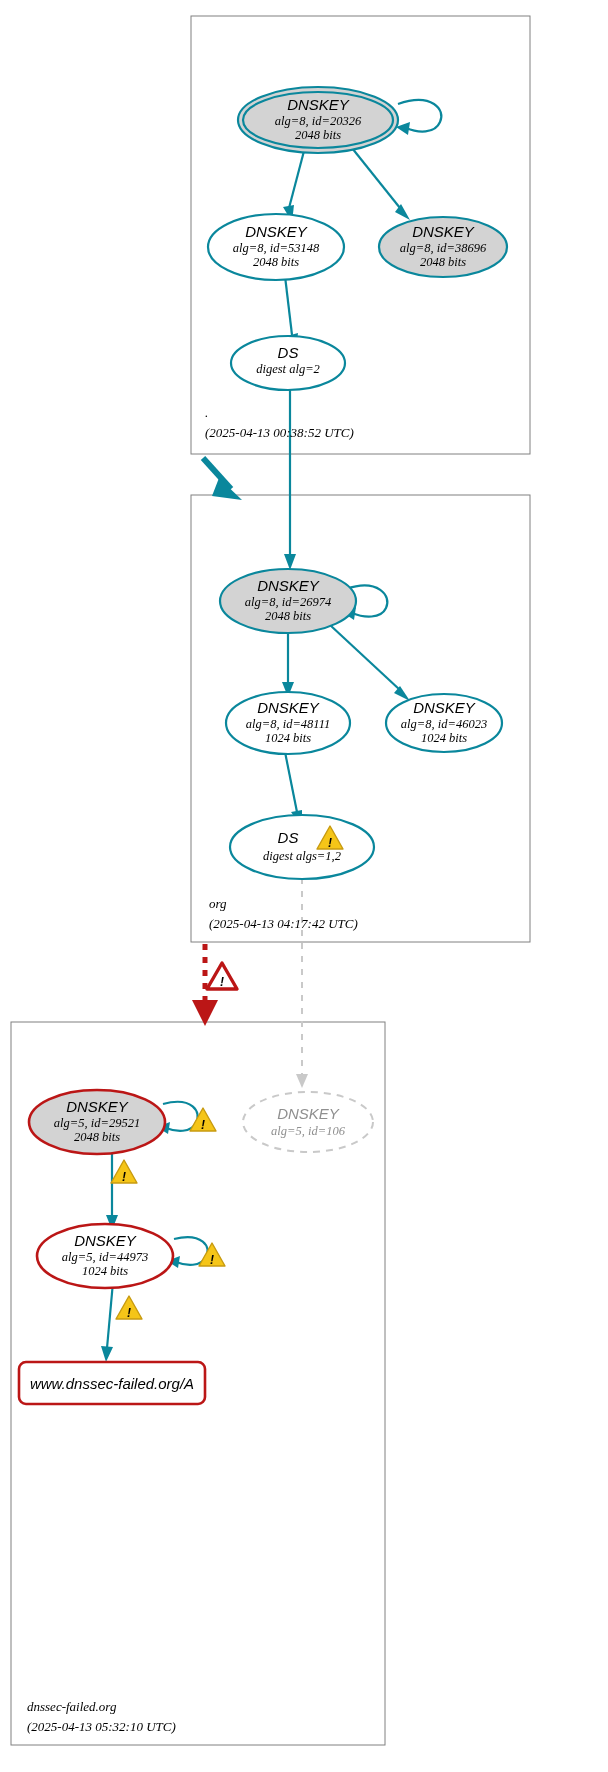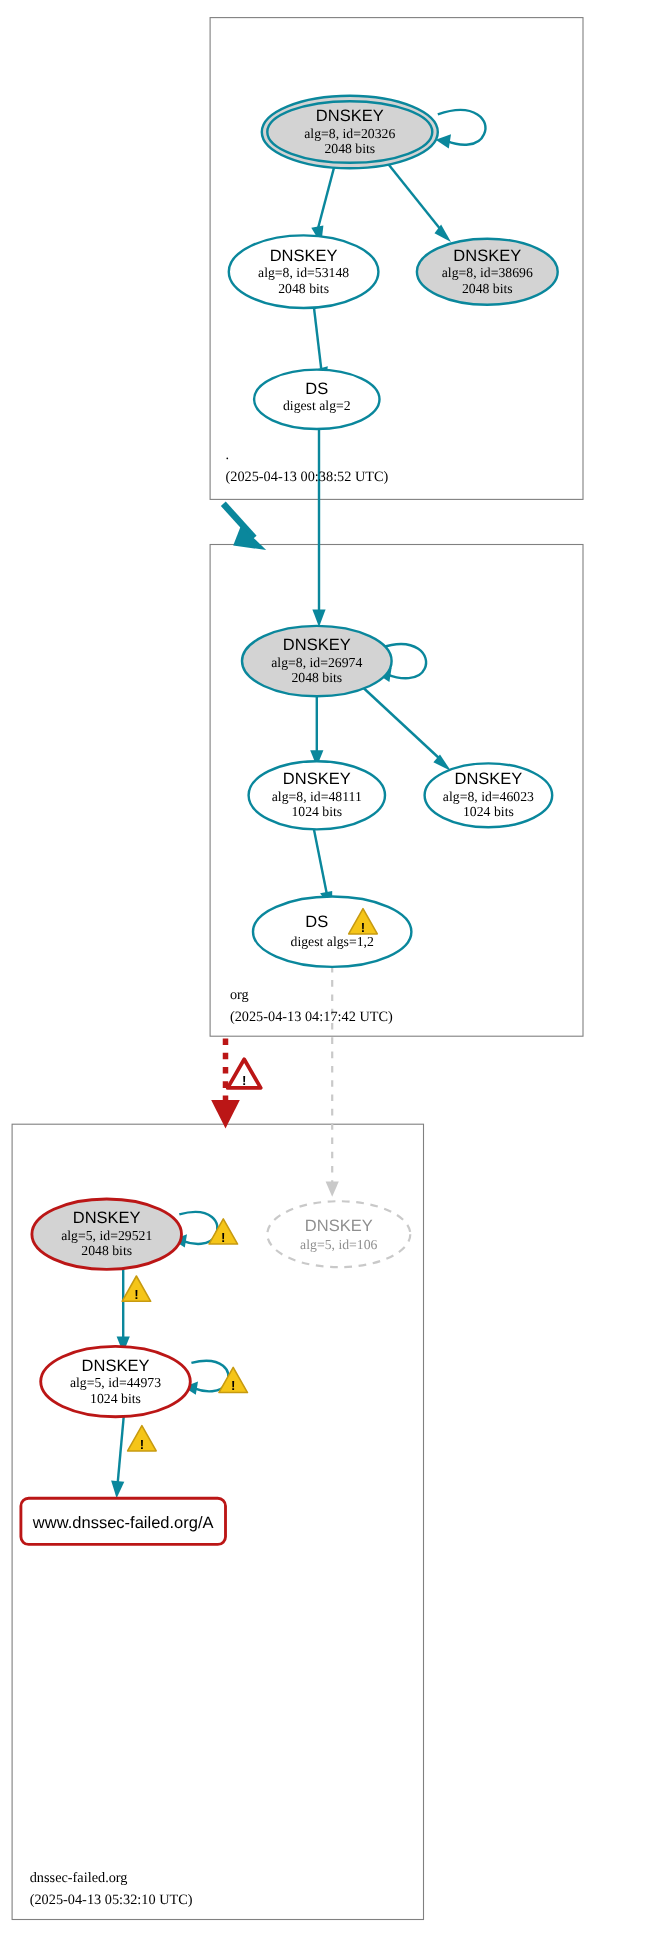--- a/index.html
+++ b/index.html
@@ -1,18 +1,18 @@
 <!DOCTYPE html>
 <html><head>
 <meta charset="utf-8">
 <style>
   html,body{margin:0;padding:0;background:#ffffff;}
   body{width:608px;height:1772px;position:relative;overflow:hidden;
        font-family:"Liberation Sans", sans-serif;}
-  #stage{position:absolute;left:0;top:0;width:608px;height:1548px;}
+  #stage{position:absolute;left:0;top:0;width:608px;height:1548px;font-style:italic;}
   svg#graph{position:absolute;left:0;top:0;width:608px;height:1772px;display:block;}
   .zone-box{fill:none;stroke:#808080;stroke-width:1;}
   .edge{fill:none;stroke:#0a879c;stroke-width:2.2;}
   .edge-thick{fill:none;stroke:#0a879c;stroke-width:6;}
   .edge-bad{fill:none;stroke:#bb1616;stroke-width:5;stroke-dasharray:6 7;stroke-linecap:butt;}
   .edge-gray{fill:none;stroke:#c9c9c9;stroke-width:2;stroke-dasharray:6 7;}
   .node-el{stroke:#0a879c;stroke-width:2.2;}
   .node-el.err{stroke:#bb1616;stroke-width:2.6;}
   .node-el.ghost{stroke:#c9c9c9;stroke-width:2;stroke-dasharray:7 6;fill:#ffffff;}
   .fill-gray{fill:#d3d3d3;}

